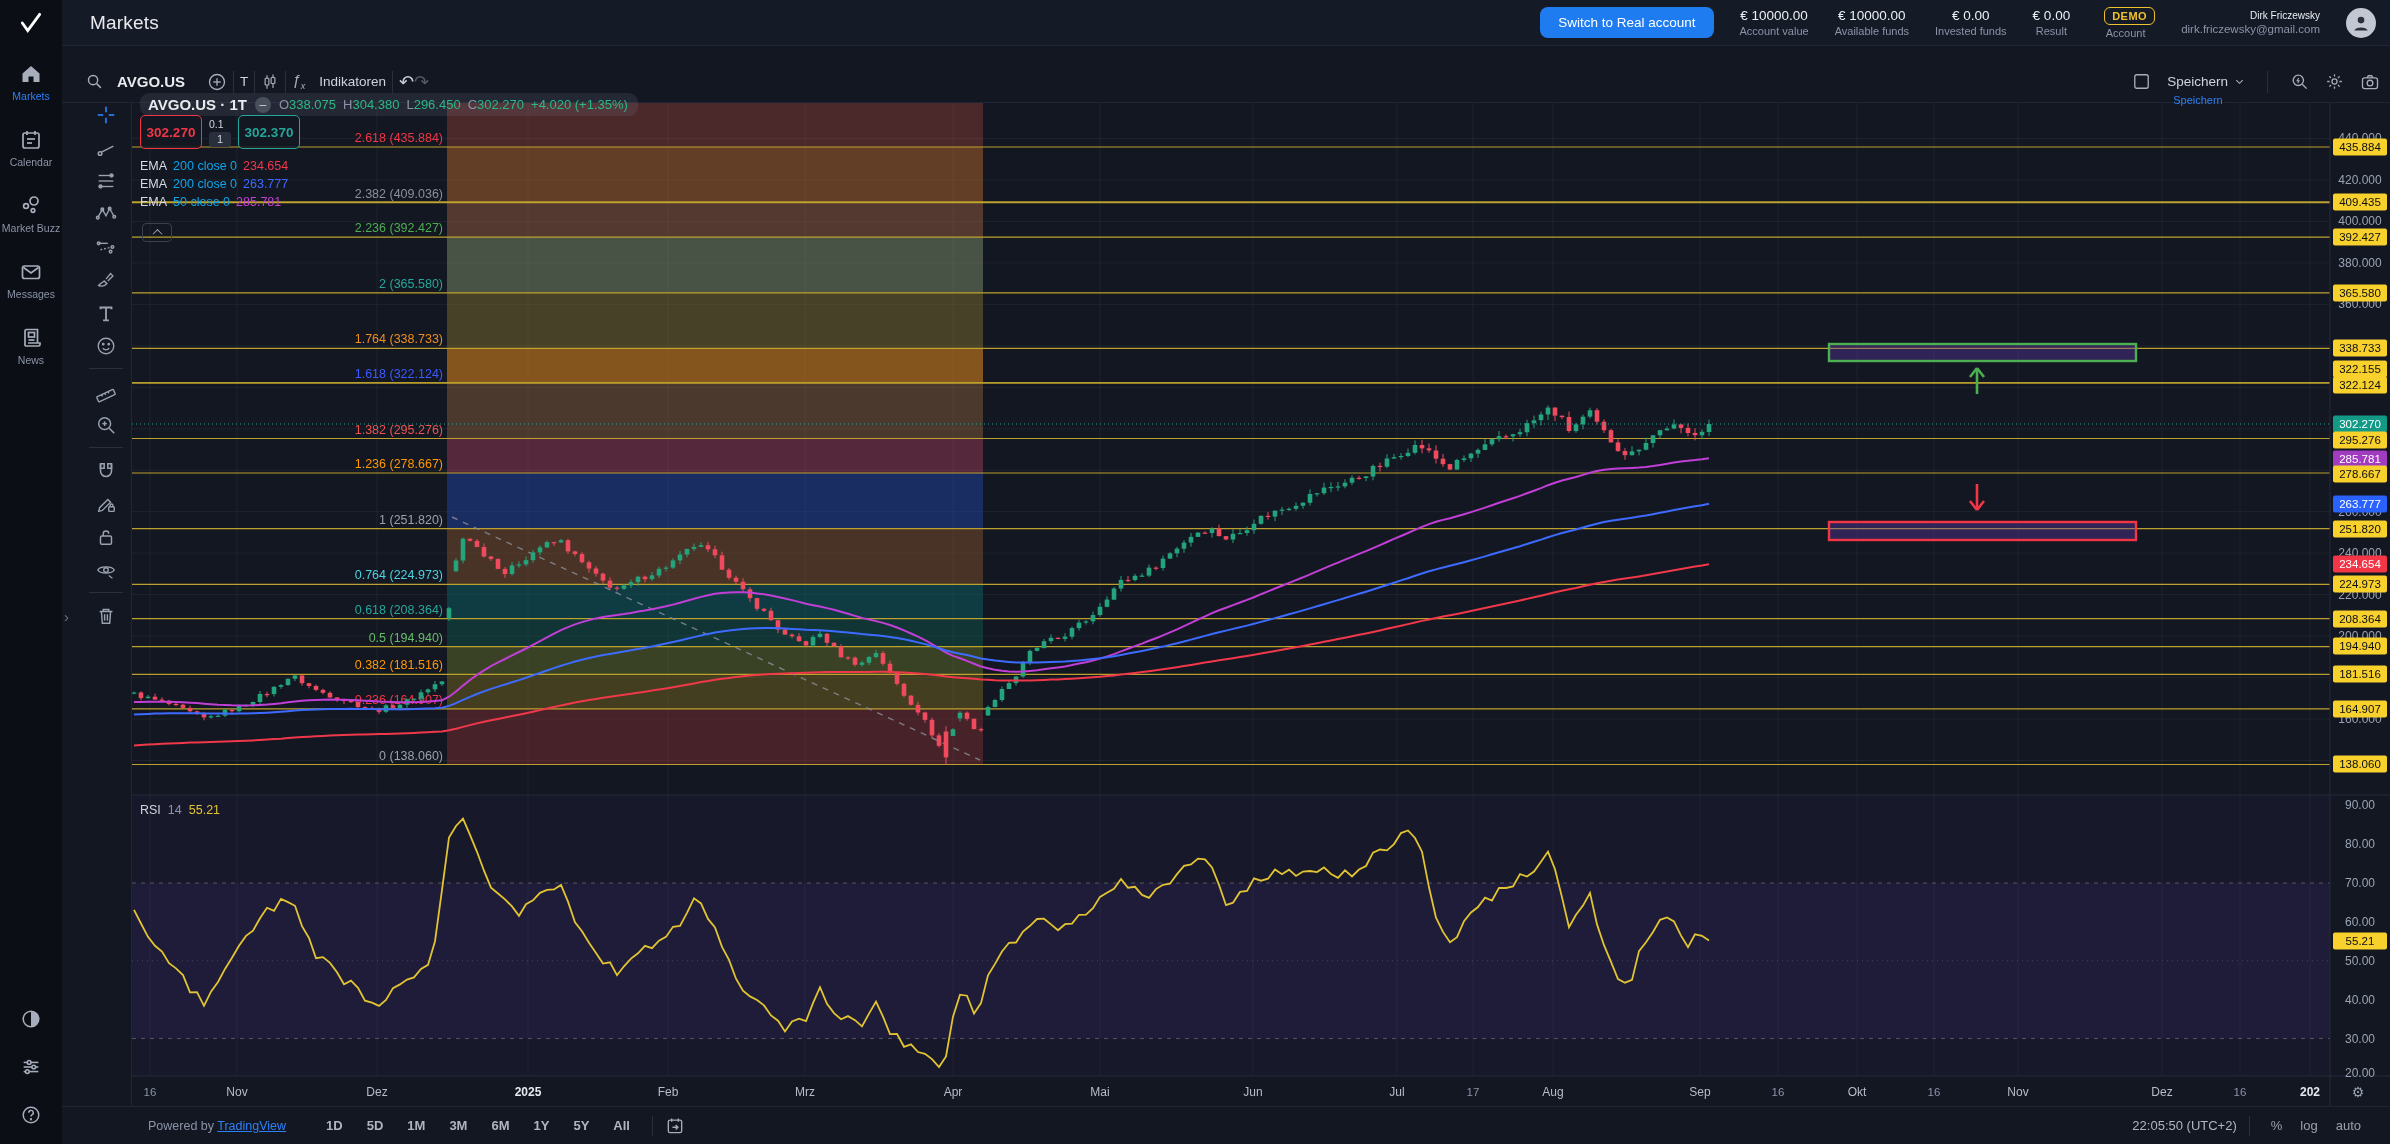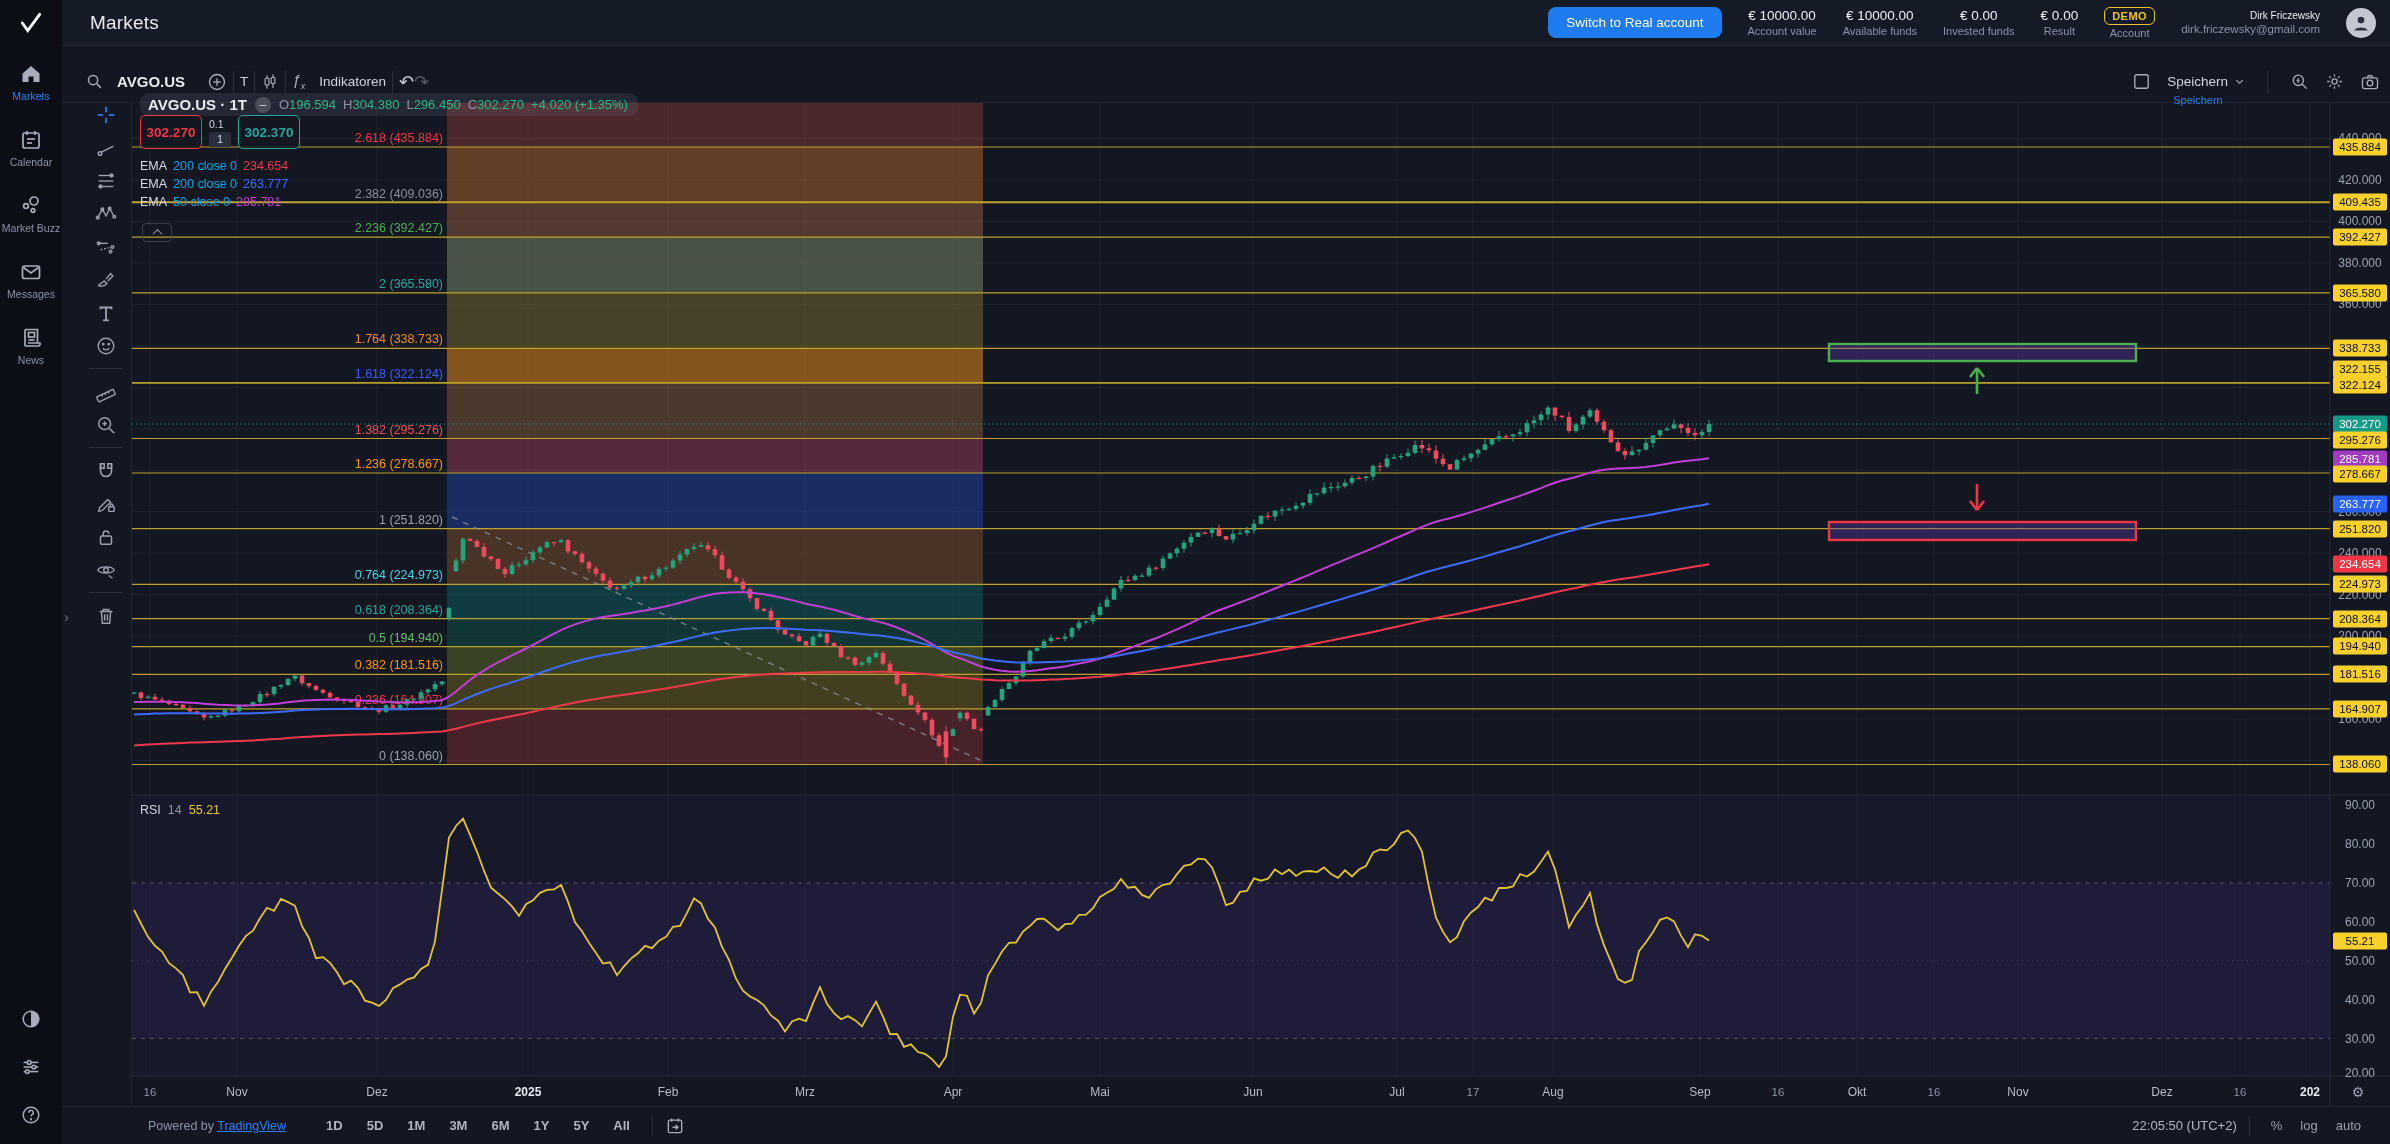--- a/index.html
+++ b/index.html
@@ -25,21 +25,21 @@
   
   .page-title { font-size:19px; color:#e8eaed; margin-left:28px; letter-spacing:.2px; }
   .header-right { margin-left:auto; display:flex; align-items:center; gap:26px; padding-right:14px; }
   .switch-btn { background:#1f7bf0; color:#fff; border:none; border-radius:8px; font-size:13.5px;
     padding:8px 18px; font-family:inherit; cursor:pointer; }
   .stat { display:flex; flex-direction:column; align-items:center; gap:2px; }
   .stat-value { font-size:13.5px; color:#eceff4; }
   .stat-label { font-size:11px; color:#8b93a7; }
   .demo-wrap { display:flex; flex-direction:column; align-items:center; gap:2px; }
   .demo-badge { border:1.5px solid #f0c12f; color:#f0c12f; font-weight:700; font-size:11px;
-    border-radius:6px; padding:2px 7px; letter-spacing:.5px; }
+    border-radius:6px; padding:2px 7px; letter-spacing:.5px;margin-left:8px; }
   .user { display:flex; flex-direction:column; align-items:flex-end; gap:2px; }
   .user-name { font-size:10px; color:#eceff4; }
   .user-email { font-size:11.5px; color:#8b93a7; }
   .avatar { width:30px; height:30px; border-radius:50%; background:#c2c7d1; display:flex;
     align-items:center; justify-content:center; }
 
   
   .logo { height:46px; display:flex; align-items:center; justify-content:center; width:100%; }
   .side-nav { display:flex; flex-direction:column; gap:26px; margin-top:16px; align-items:center; }
   .side-item { display:flex; flex-direction:column; align-items:center; gap:4px; color:#8b93a7;
@@ -1094,21 +1094,21 @@
           <line x1="13.5" y1="10" x2="13.5" y2="17"></line>
         </svg>
       </div>
     </div>
   <div class="panel-chev">›</div>
 
   <div class="legend-row1">
     <span class="legend-title">AVGO.US · 1T</span>
     <span class="hide-dot">–</span>
     <span class="ohlc">
-      <span><span class="k">O</span><span class="v">196.594</span></span>
+      <span><span class="k">O</span><span class="v">338.075</span></span>
       <span><span class="k">H</span><span class="v">304.380</span></span>
       <span><span class="k">L</span><span class="v">296.450</span></span>
       <span><span class="k">C</span><span class="v">302.270</span></span>
       <span class="v">+4.020 (+1.35%)</span>
     </span>
   </div>
 
   <div class="quote-row">
     <div class="px-box px-sell">302.270</div>
     <div class="spread">

